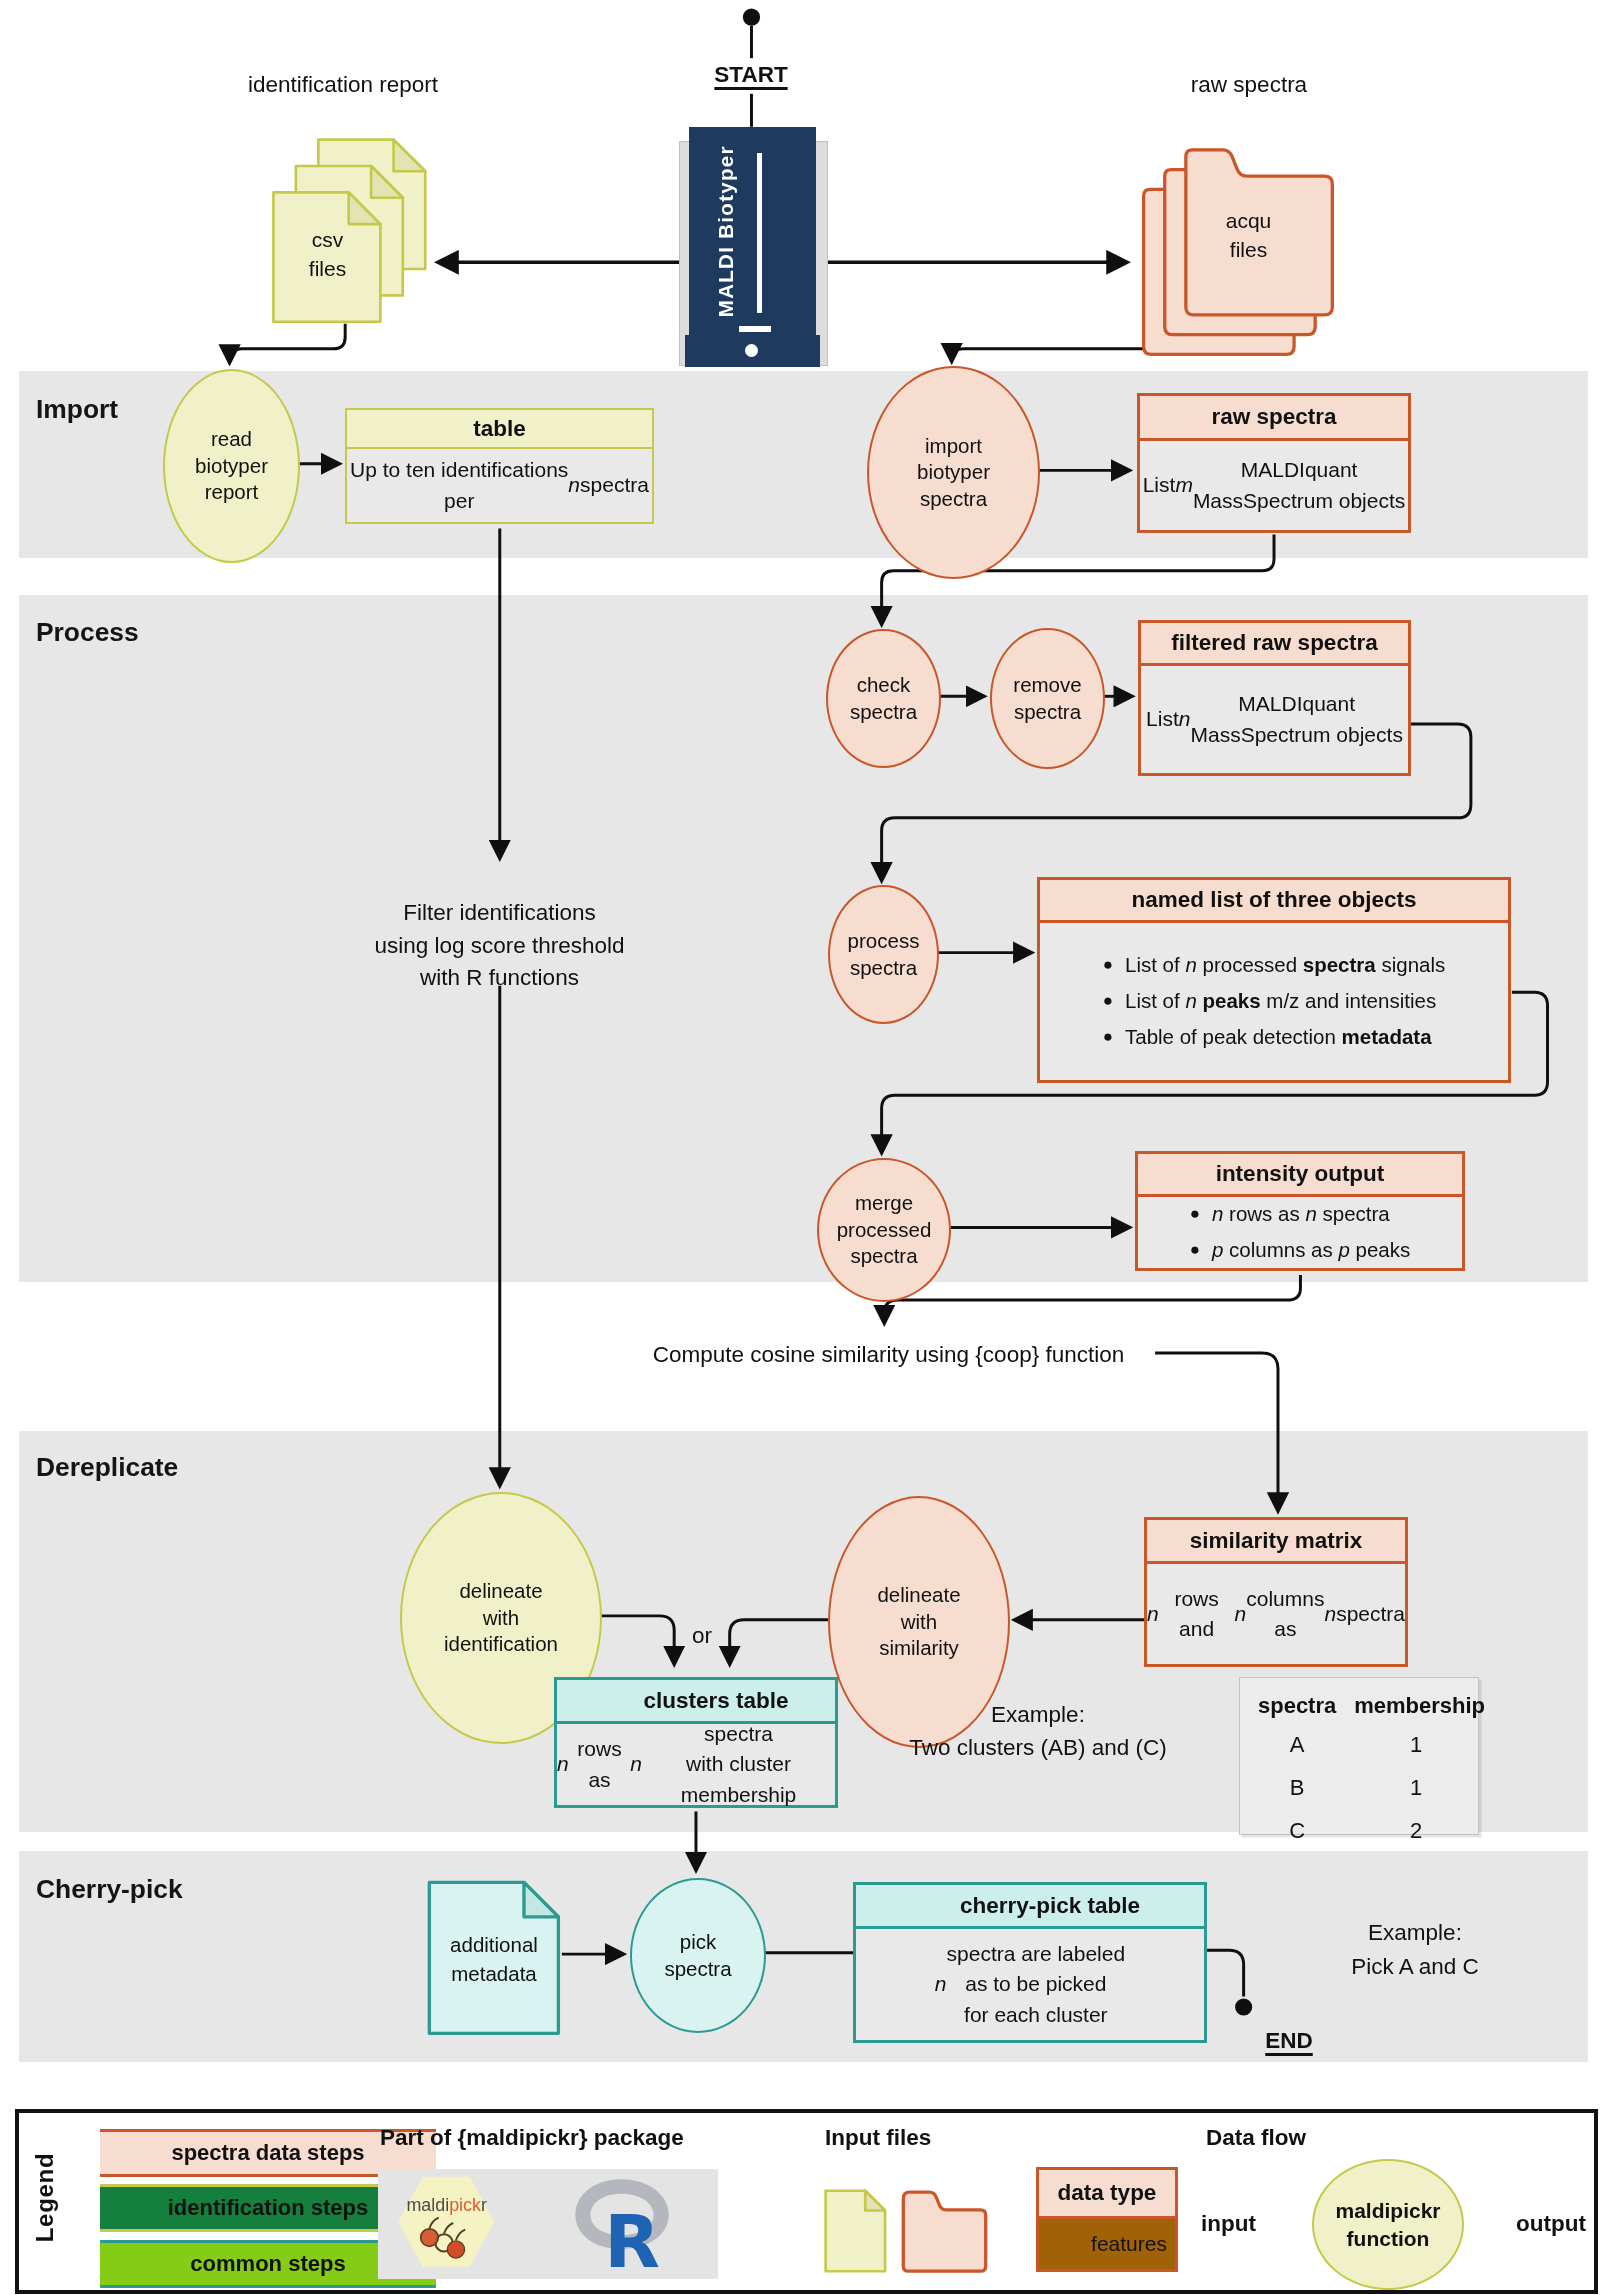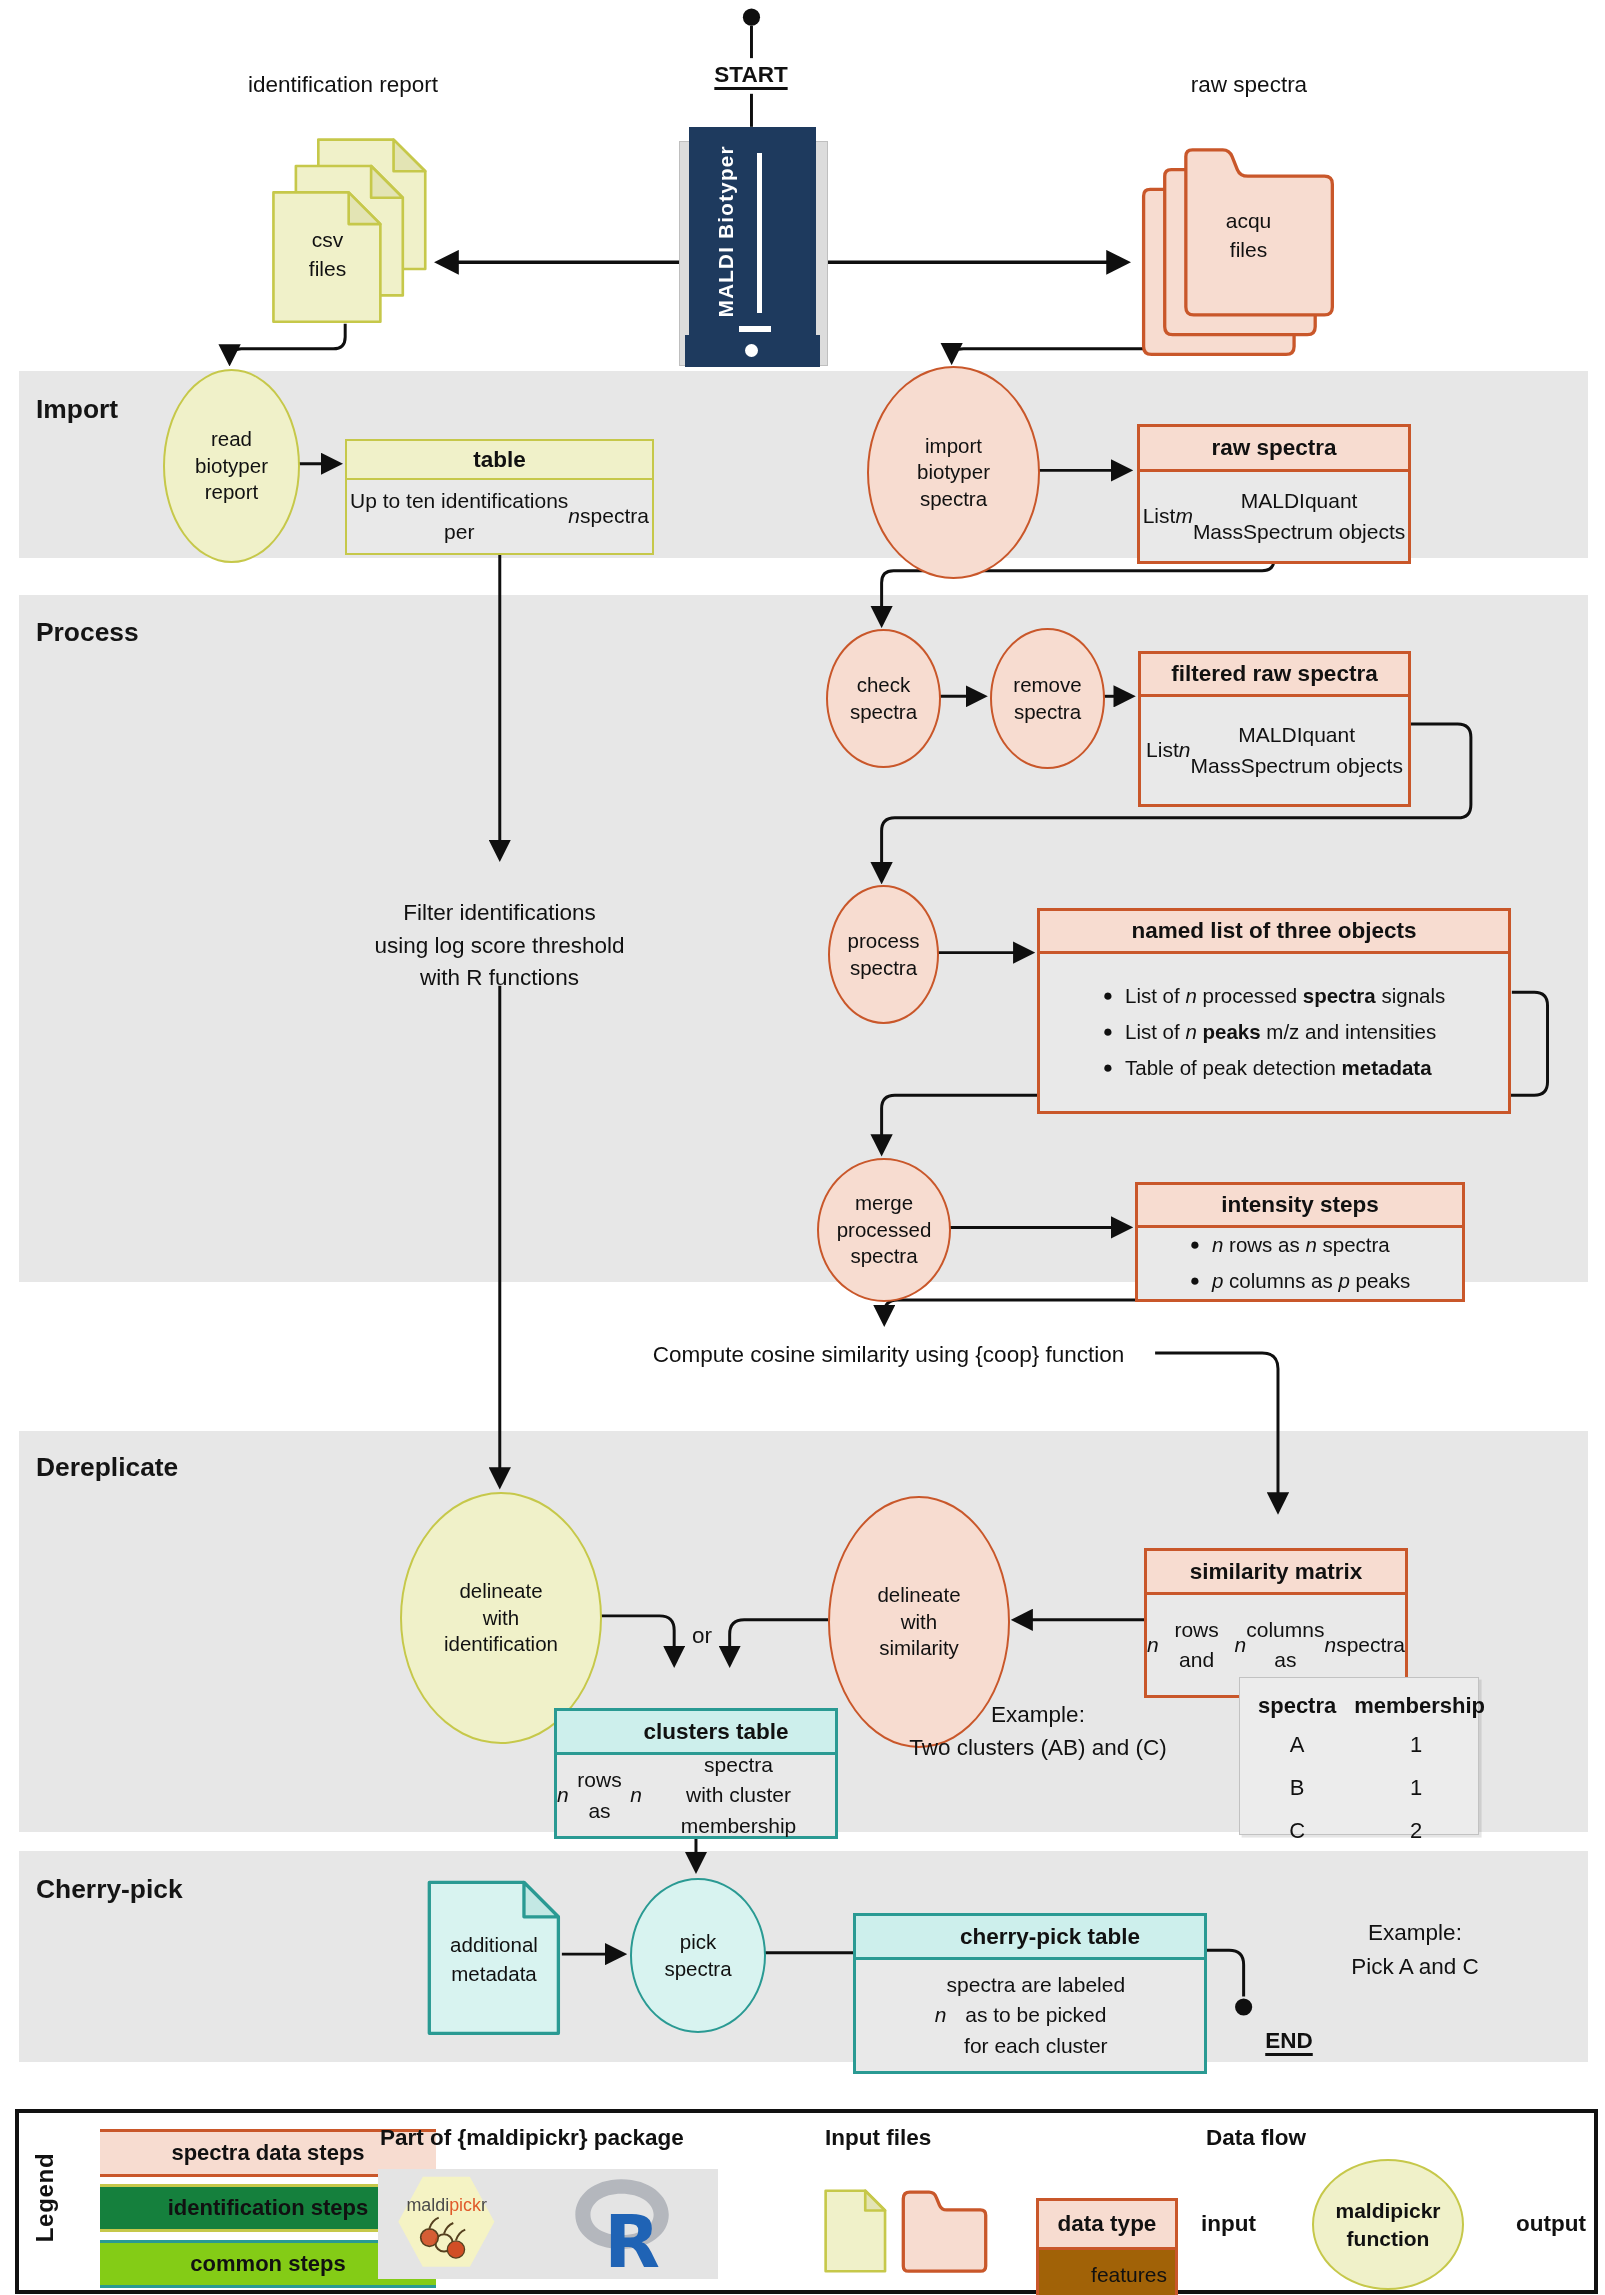--- a/index.html
+++ b/index.html
@@ -13,21 +13,21 @@
   .pre{white-space:pre-line;}
   .ellipse{
     position:absolute;border-radius:50%;display:flex;align-items:center;justify-content:center;
     text-align:center;font-size:20.5px;line-height:1.3;white-space:pre-line;
   }
   .ell-salmon{background:#f7dcd0;border:2.6px solid #c9572a;}
   .ell-yellow{background:#f0f1c9;border:2.6px solid #c6c84a;}
   .ell-teal{background:#d8f3f0;border:2.6px solid #2a9a93;}
   .dbox{position:absolute;}
   .dbox .hdr{
-    font-weight:bold;font-size:22.5px;text-align:center;display:flex;align-items:center;justify-content:center;margin-top:31px;
+    font-weight:bold;font-size:22.5px;text-align:center;display:flex;align-items:center;justify-content:center;
   }
   .dbox .bod{
     font-size:21px;text-align:center;display:flex;align-items:center;justify-content:center;
     white-space:pre-line;line-height:1.45;background:#e9e9e9;
   }
   .box-salmon .hdr{background:#f7dcd0;border:3.3px solid #c9572a;border-bottom:none;}
   .box-salmon .bod{border:3.3px solid #c9572a;}
   .box-yellow .hdr{background:#f0f1c9;border:2.6px solid #c6c84a;border-bottom:none;}
   .box-yellow .bod{border:2.6px solid #c6c84a;}
   .box-teal .hdr{background:#cdefec;border:3.3px solid #2a9a93;border-bottom:none;padding-left:40px;}
@@ -185,21 +185,21 @@
         <div class="bullet-row"><span class="bullet-dot">●</span><span>Table of peak detection <b>metadata</b></span></div>
       </div>
     </div>
   </div>
 
   <div class="ellipse ell-salmon" style="left:817px;top:1158px;width:130px;height:140px;">merge
 processed
 spectra</div>
 
   <div class="dbox box-salmon" style="left:1135px;top:1151px;width:330px;">
-    <div class="hdr" style="height:40px;">intensity steps</div>
+    <div class="hdr" style="height:40px;">intensity output</div>
     <div class="bod" style="height:71px;">
       <div class="bullets">
         <div class="bullet-row"><span class="bullet-dot">●</span><span><i>n</i> rows as <i>n</i> spectra</span></div>
         <div class="bullet-row"><span class="bullet-dot">●</span><span><i>p</i> columns as <i>p</i> peaks</span></div>
       </div>
     </div>
   </div>
 
   <div class="txt pre" style="left:268px;top:879px;width:463px;line-height:1.45;margin-top:18px;">Filter identifications
 using log score threshold

